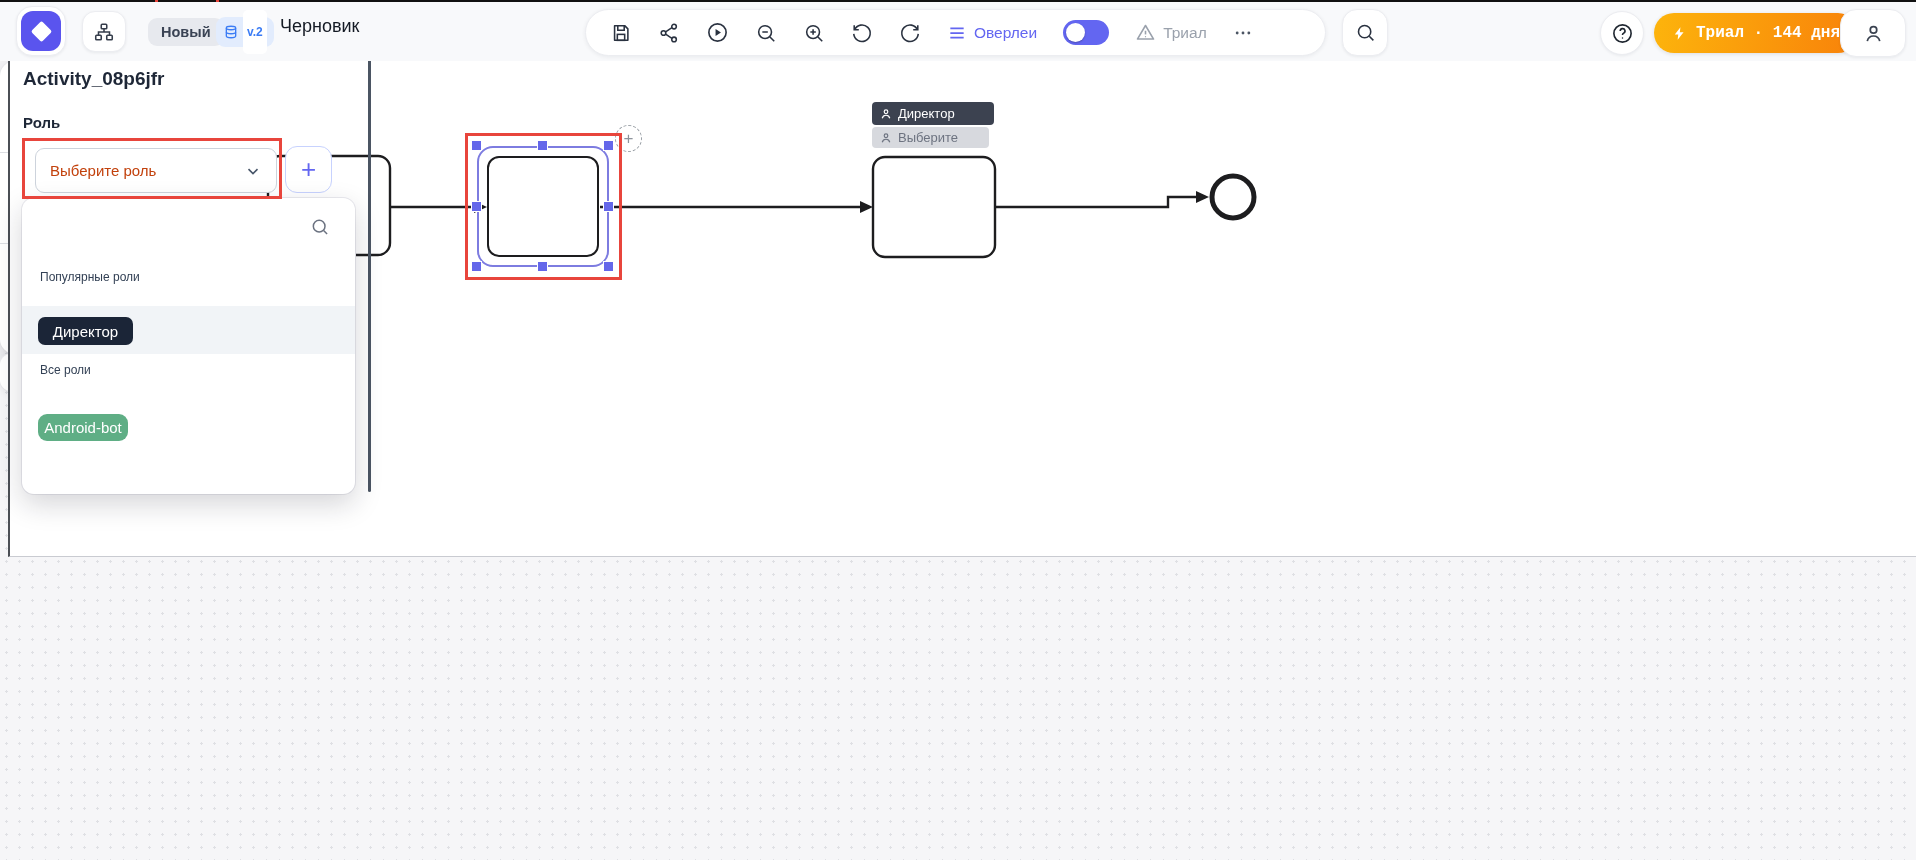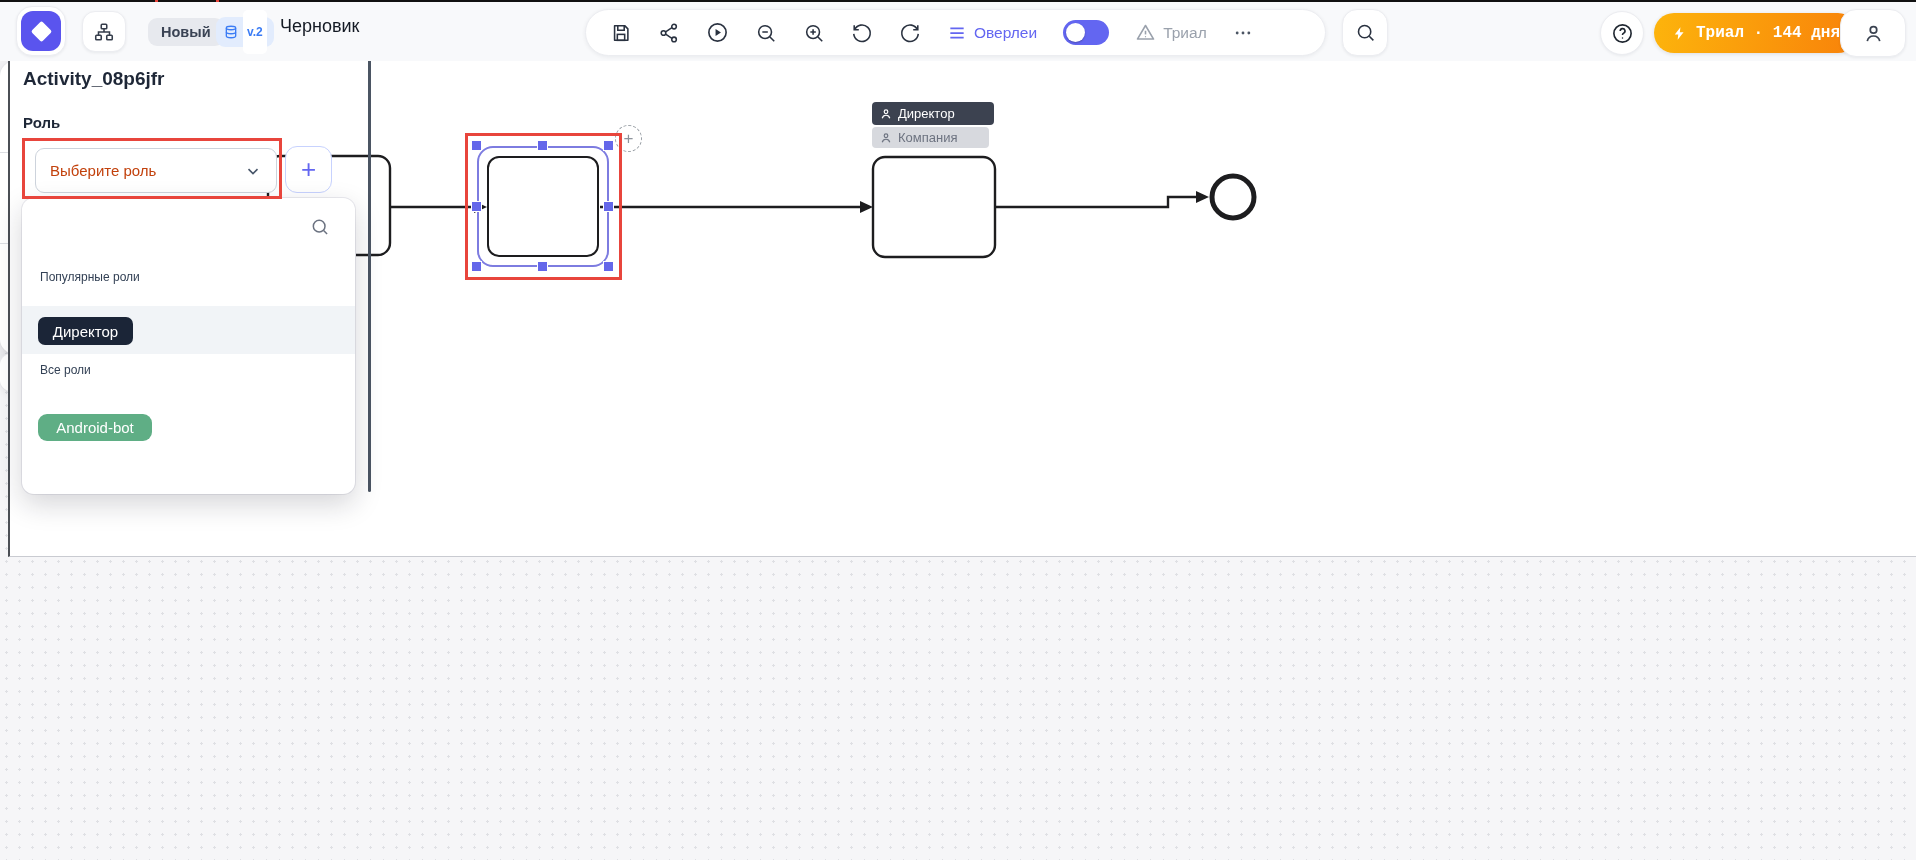--- a/index.html
+++ b/index.html
@@ -108,21 +108,21 @@
             box-shadow:0 10px 28px rgba(20,24,40,.18),0 0 0 1px #ececf0;}
   #dd-search{position:absolute;left:16px;top:5px;width:300px;height:50px;border:2px solid #a5b4fc;border-radius:11px;
              background:#fff;padding:0 40px 0 16px;font-size:15px;color:#333;outline:none;font-family:inherit;}
   #dd-search::placeholder{color:#9aa3af;}
   #dd-search-icon{position:absolute;left:288px;top:19px;color:#6b7280;}
   .dd-section{position:absolute;left:18px;font-size:12px;color:#334155;}
   #dd-row-hl{position:absolute;left:0;top:108px;width:333px;height:48px;background:#f1f4f7;}
   .role-chip{position:absolute;display:flex;align-items:center;justify-content:center;border-radius:7px;
              color:#fff;font-size:15px;font-weight:500;cursor:pointer;}
   #chip-director{left:16px;top:119px;width:95px;height:28px;background:#1b2537;}
-  #chip-android{left:16px;top:216px;width:114px;height:27px;background:#5fae85;border-radius:9px;}
+  #chip-android{left:16px;top:216px;width:90px;height:27px;background:#5fae85;border-radius:9px;}
 
   
   #btabs{left:533px;top:749px;width:857px;height:37px;background:#fff;border-radius:11px;z-index:15;
          box-shadow:0 2px 8px rgba(20,24,40,.08),0 0 0 1px #f0f0f3;display:flex;align-items:center;padding:0 12px;gap:0;}
   #btabs .chk{margin-right:14px;color:#9aa1ad;display:flex;}
   .tab{font-size:15px;color:#1f2430;padding:0 15px;cursor:pointer;white-space:nowrap;display:flex;align-items:center;gap:7px;}
   .tab.active{background:#6366f1;color:#fff;height:29px;border-radius:8px;font-weight:600;padding:0 15px;}
   svg{display:block;}
 </style>
 </head>
@@ -328,21 +328,21 @@
         </span>
       <span>Директор</span>
     </div>
     <div id="tbadge-comp" class="task-badge">
       <span>
           <svg width="12" height="12" viewBox="0 0 24 24" fill="none" stroke="#6d7380" stroke-width="2.4">
             <circle cx="12" cy="7.5" r="3.6"></circle>
             <path d="M4.5 20.5c.9-4 3.9-6 7.5-6s6.6 2 7.5 6"></path>
           </svg>
         </span>
-      <span>Компания</span>
+      <span>Выберите</span>
     </div>
 
     <div id="popup">
       <div class="pm-row">
         <span class="pm-ic purp">
             <svg width="22" height="22" viewBox="0 0 24 24" fill="none" stroke="currentColor" stroke-width="1.8">
               <rect x="3.5" y="6" width="17" height="12" rx="3.5"></rect>
             </svg>
           </span>
         <span class="pm-ic purp">

